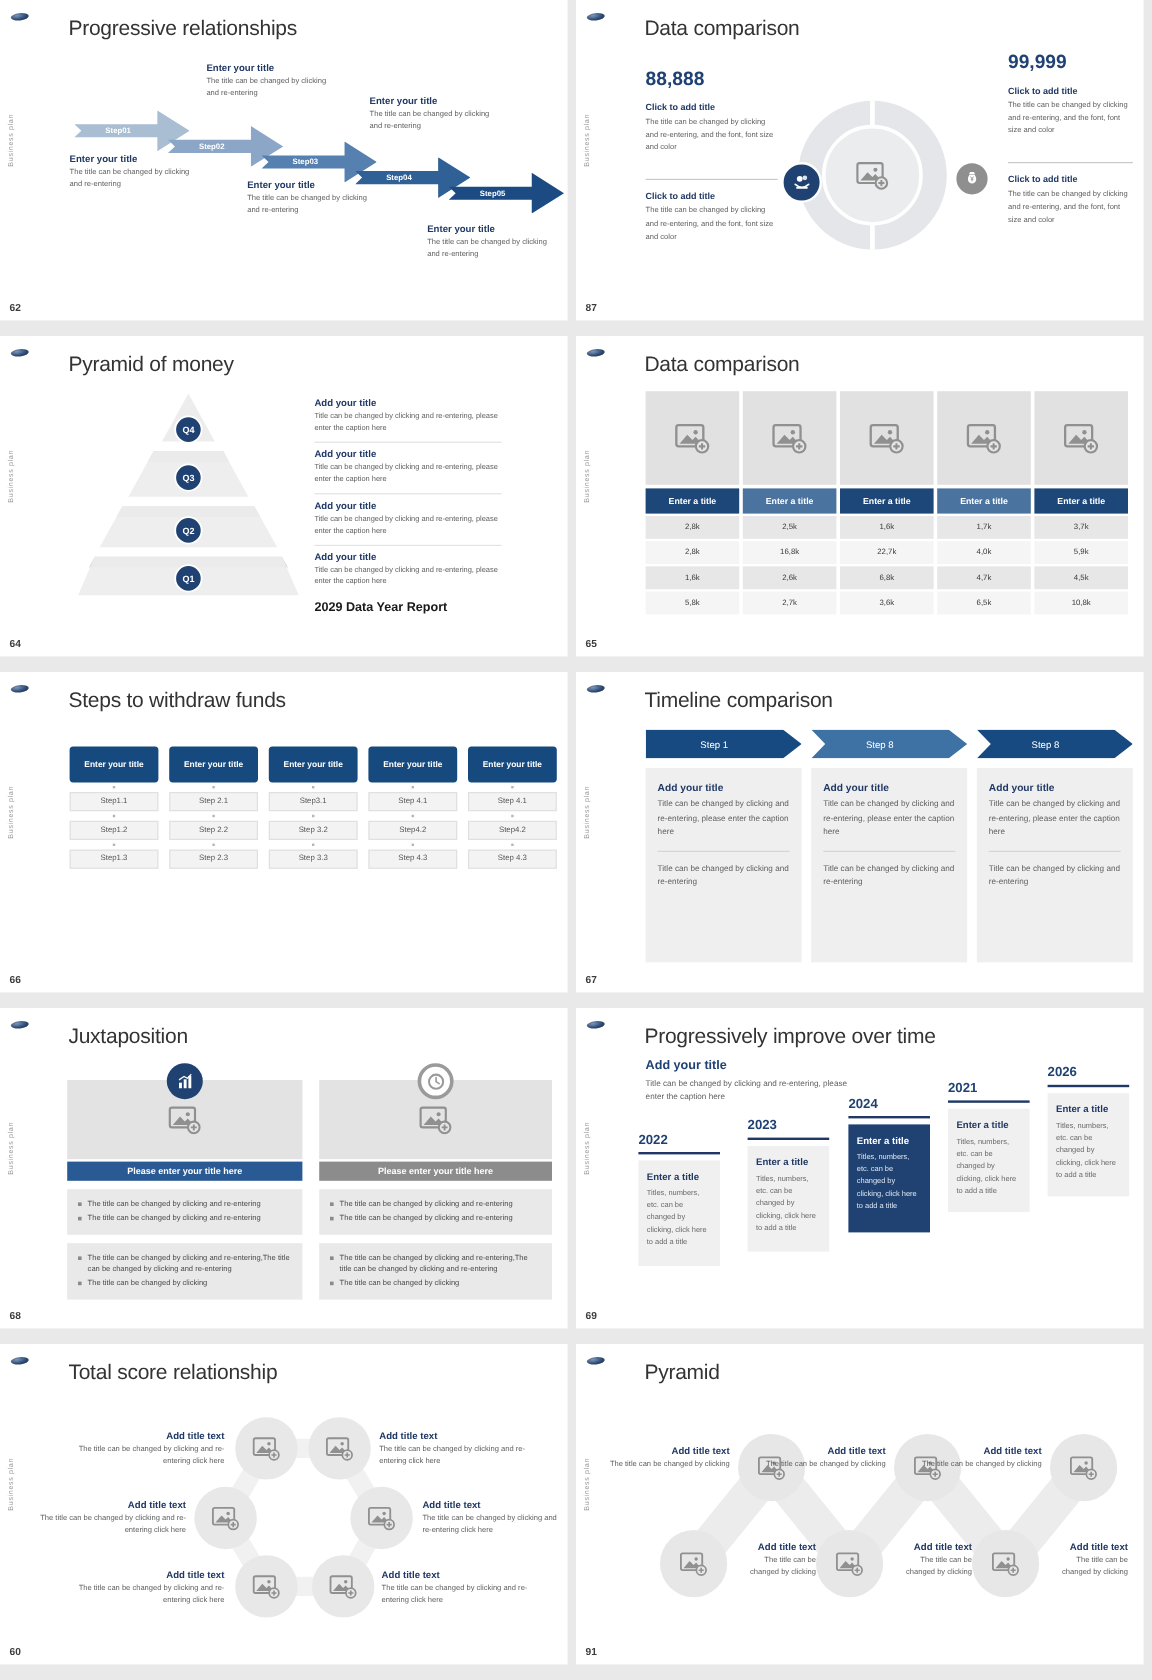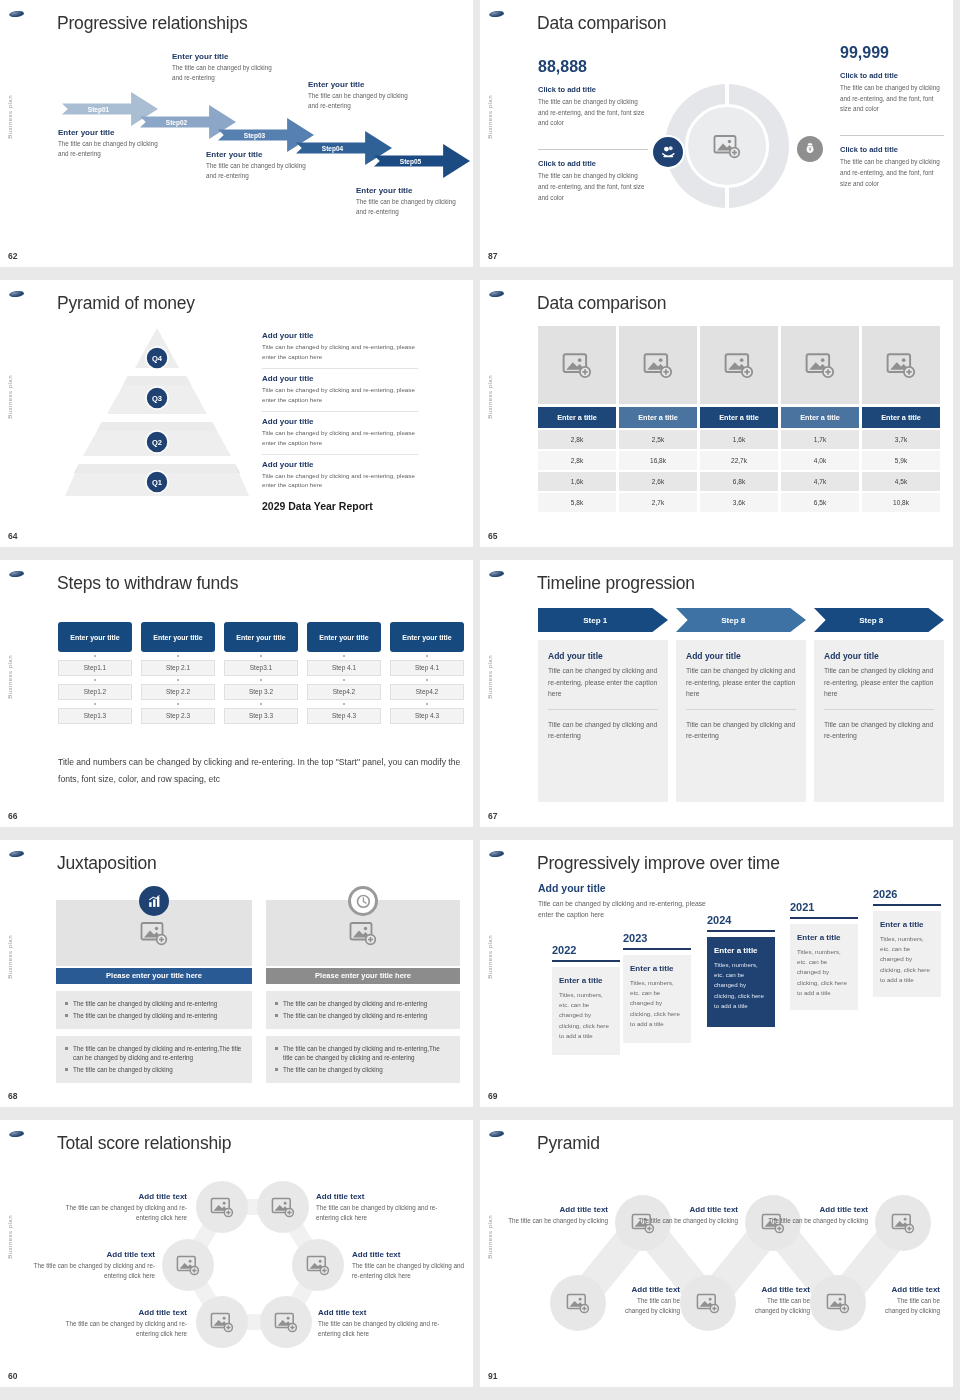--- a/index.html
+++ b/index.html
@@ -57,21 +57,21 @@
   font-size:7px;display:flex;align-items:center;justify-content:center;text-align:center}
 .dot66{width:2px;height:2px;background:#b5b5b5;margin:3px 0}
 .sb66{width:100%;height:16px;background:#f3f3f3;border:1px solid #e0e0e0;font-size:6.5px;color:#555;
   line-height:14px;text-align:center}
 .note66{position:absolute;left:58px;top:194px;width:404px;font-size:8.6px;color:#3c3c3c;line-height:2.0}
 
 .ban67{position:absolute;top:48px;width:130px;height:24px}
 .ban-first{clip-path:polygon(0 0,88% 0,100% 50%,88% 100%,0 100%)}
 .ban-next{clip-path:polygon(0 0,88% 0,100% 50%,88% 100%,0 100%,9% 50%)}
 .ban67 span{position:absolute;left:0;width:88%;top:0;height:100%;display:flex;align-items:center;
-  justify-content:center;color:#fff;font-weight:bold;font-size:8px}
+  justify-content:center;color:#fff;font-weight:normal;font-size:8px}
 .card67{position:absolute;top:80px;width:130px;height:162px;background:#efefef;padding:11px 10px}
 .card67 .c-h{font-size:8.5px;font-weight:bold;color:var(--navyhead);margin-bottom:4px}
 .card67 .c-p{font-size:6.8px;color:var(--body);line-height:1.7}
 .card67 .sep{border-top:1px solid #d5d5d5;margin:9px 0}
 
 .panel68{position:absolute;top:46px}
 .picon{position:absolute;top:0;left:50%;transform:translateX(-50%);width:30px;height:30px;border-radius:50%;
   display:flex;align-items:center;justify-content:center;z-index:2}
 .picon svg{width:64%;height:64%}
 .picon.navy{background:#1F4273}
@@ -391,28 +391,27 @@
     </div>
     <div class="col66" style="left:390px;top:62px">
       <div class="wh66">Enter your title</div>
       <div class="dot66"></div>
       <div class="sb66">Step 4.1</div>
       <div class="dot66"></div>
       <div class="sb66">Step4.2</div>
       <div class="dot66"></div>
       <div class="sb66">Step 4.3</div>
     </div>
-    <div class="note66">Title and numbers can be changed by clicking and re-entering. In the top "Start" panel, you can modify the fonts, font size, color, and row spacing, etc</div>
   </div>
 
   <div class="cell">
     <div class="logo"></div>
     <div class="brand">Business plan</div>
     <div class="num">67</div>
-    <div class="stitle">Timeline progression</div>
+    <div class="stitle">Timeline comparison</div>
     <div class="ban67 ban-first" style="left:58px;background:#174A80">
         <span>Step 1</span>
       </div>
     <div class="ban67 ban-next" style="left:196px;background:#3F72A4">
         <span>Step 8</span>
       </div>
     <div class="ban67 ban-next" style="left:334px;background:#174A80">
         <span>Step 8</span>
       </div>
     <div class="card67" style="left:58px">
@@ -530,21 +529,21 @@
 
   <div class="cell">
     <div class="logo"></div>
     <div class="brand">Business plan</div>
     <div class="num">69</div>
     <div class="stitle">Progressively improve over time</div>
     <div class="abs" style="left:58px;top:42px;width:175px">
       <div style="font-size:10.5px;font-weight:bold;color:var(--navy);margin-bottom:4px">Add your title</div>
       <div style="font-size:6.8px;color:var(--body);line-height:1.65">Title can be changed by clicking and re-entering, please enter the caption here</div>
     </div>
-    <div class="ycol" style="left:72px;top:104px">
+    <div class="ycol" style="left:52px;top:104px">
       <div class="yr">2022</div>
       <div class="ycard" style="height:88px">
         <div class="yc-h">Enter a title</div>
         <div class="yc-p">Titles, numbers, etc. can be changed by clicking, click here to add a title</div>
       </div>
     </div>
     <div class="ycol" style="left:143px;top:92px">
       <div class="yr">2023</div>
       <div class="ycard" style="height:88px">
         <div class="yc-h">Enter a title</div>

